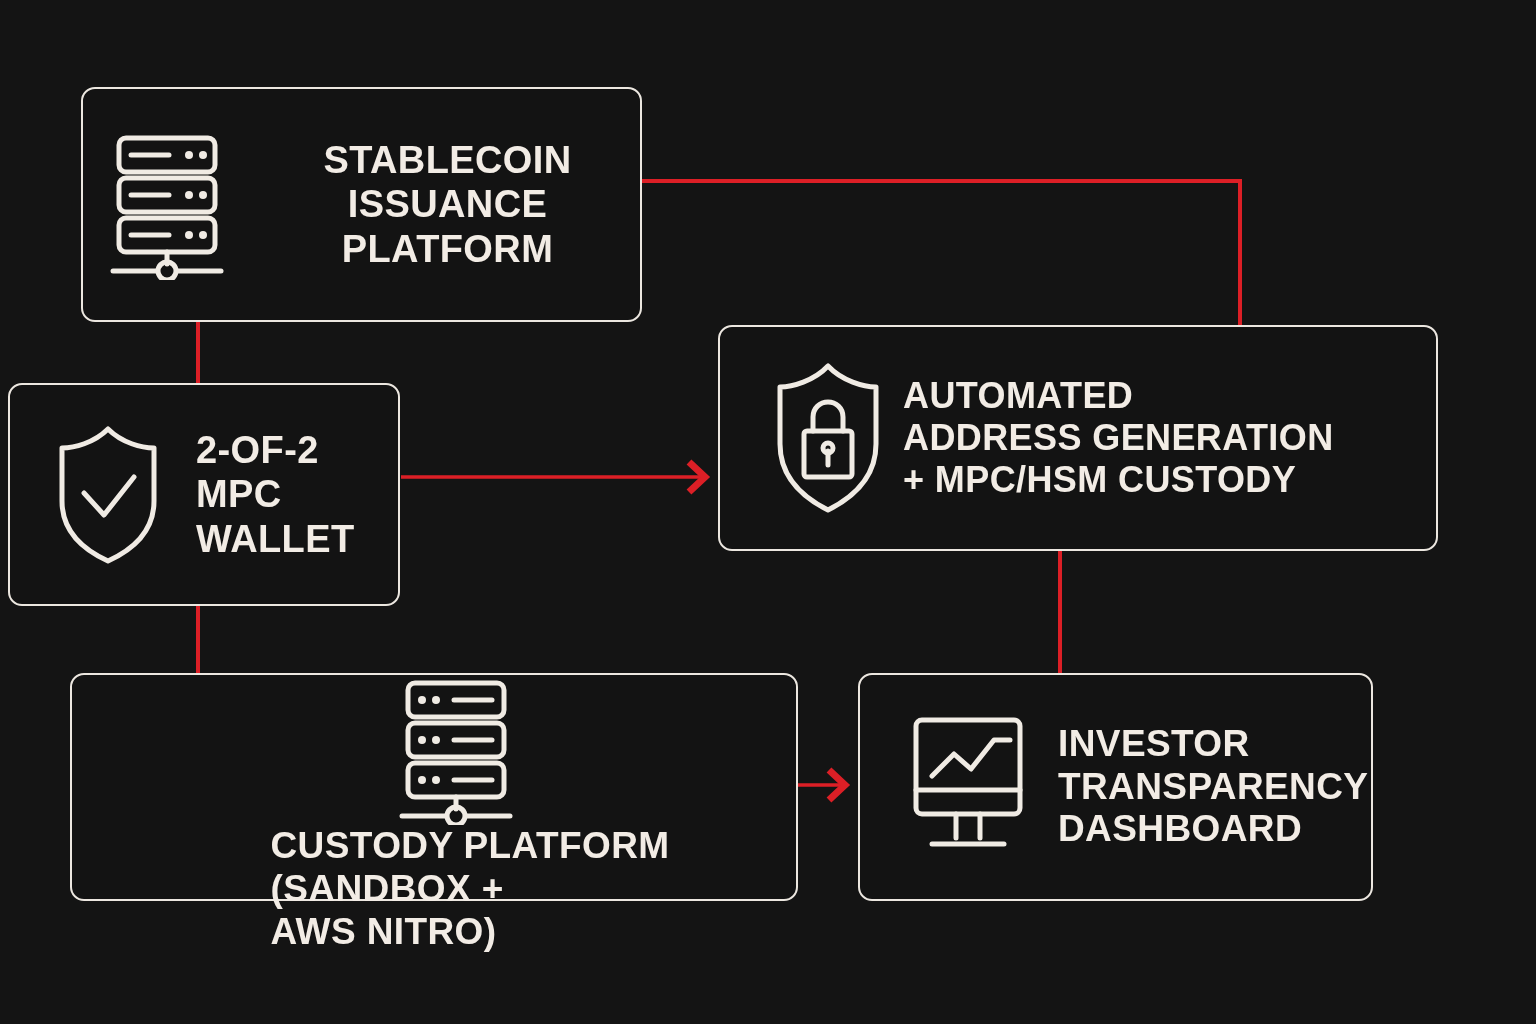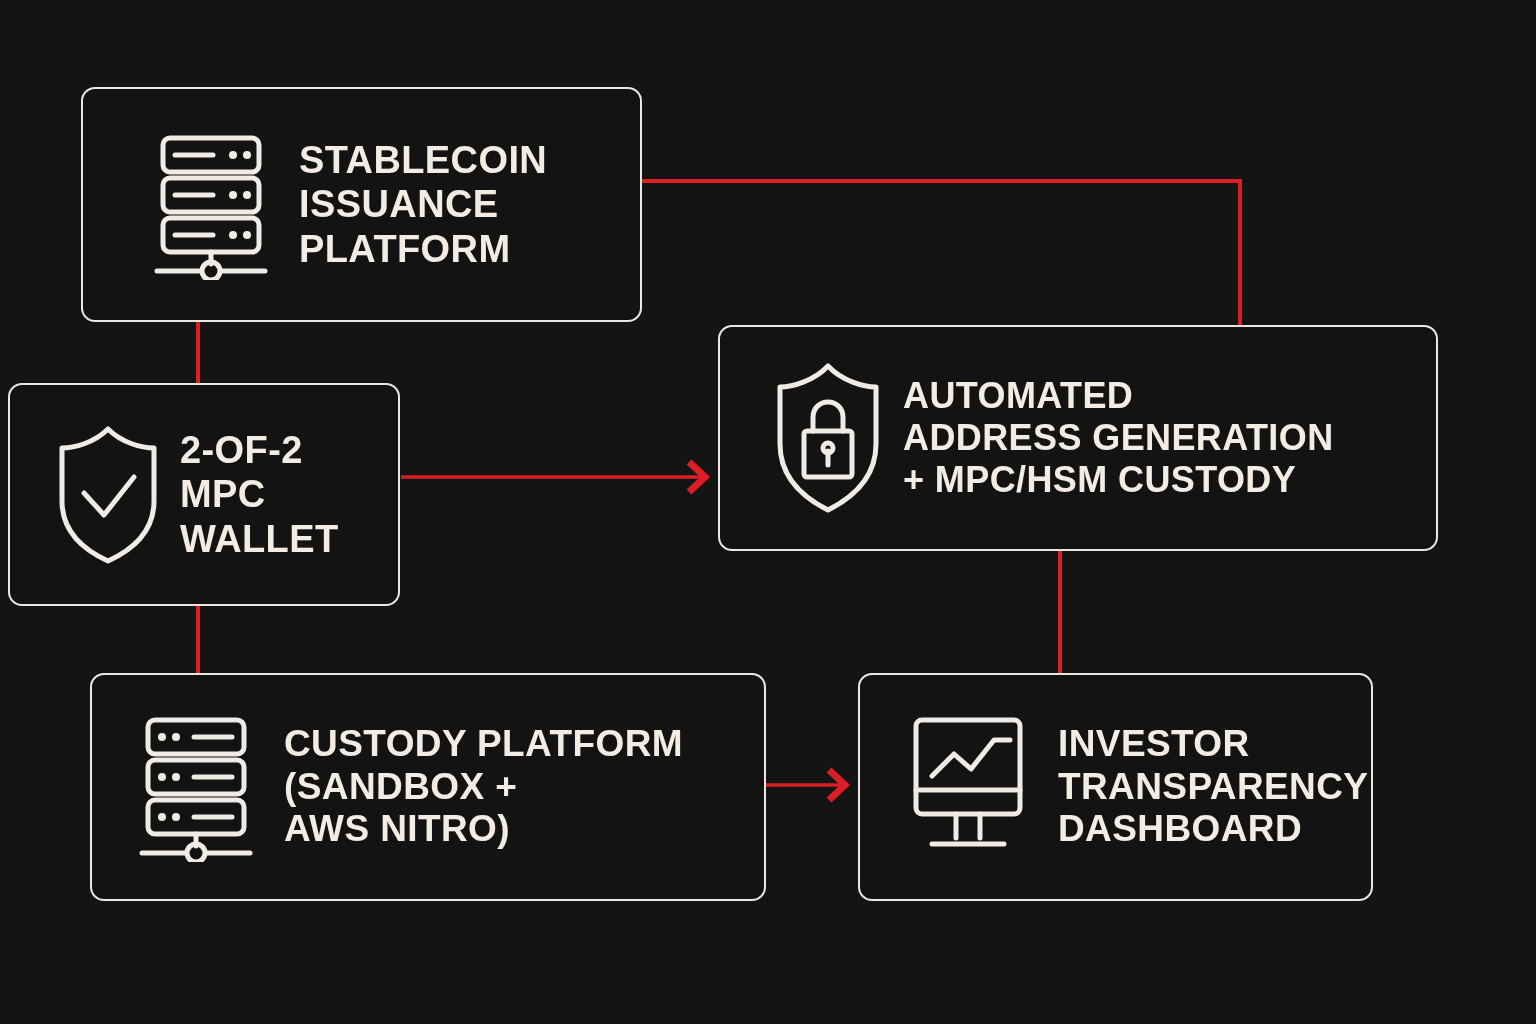--- a/index.html
+++ b/index.html
@@ -46,42 +46,44 @@
     color: #f2ece5;
     font-weight: 700;
     letter-spacing: 0.4px;
     line-height: 1.16;
     white-space: pre;
   }
 
   
   #node-issuance {
     left: 81px; top: 87px; width: 561px; height: 235px;
-    padding-left: 68px;
+    padding-left: 24px;
+    text-align: center;
   }
   #node-issuance .icon-wrap { width: 120px; height: 150px; }
   #node-issuance .label { font-size: 38px; margin-left: 28px; }
 
   #node-wallet {
     left: 8px; top: 383px; width: 392px; height: 223px;
     padding-left: 42px;
   }
   #node-wallet .icon-wrap { width: 112px; height: 148px; }
-  #node-wallet .label { font-size: 38px; margin-left: 16px; }
+  #node-wallet .label { font-size: 38px; margin-left: 32px; }
 
   #node-address {
     left: 718px; top: 325px; width: 720px; height: 226px;
     padding-left: 48px;
   }
   #node-address .icon-wrap { width: 120px; height: 160px; }
   #node-address .label { font-size: 36px; margin-left: 15px; }
 
   #node-custody {
-    left: 90px; top: 673px; width: 676px; height: 228px;
+    left: 70px; top: 673px; width: 728px; height: 228px;
     padding-left: 44px;
+    flex-direction: column;
   }
   #node-custody .icon-wrap { width: 120px; height: 150px; }
   #node-custody .label { font-size: 37px; margin-left: 28px; }
 
   #node-dashboard {
     left: 858px; top: 673px; width: 515px; height: 228px;
     padding-left: 46px;
     overflow: visible;
   }
   #node-dashboard .icon-wrap { width: 124px; height: 146px; }

